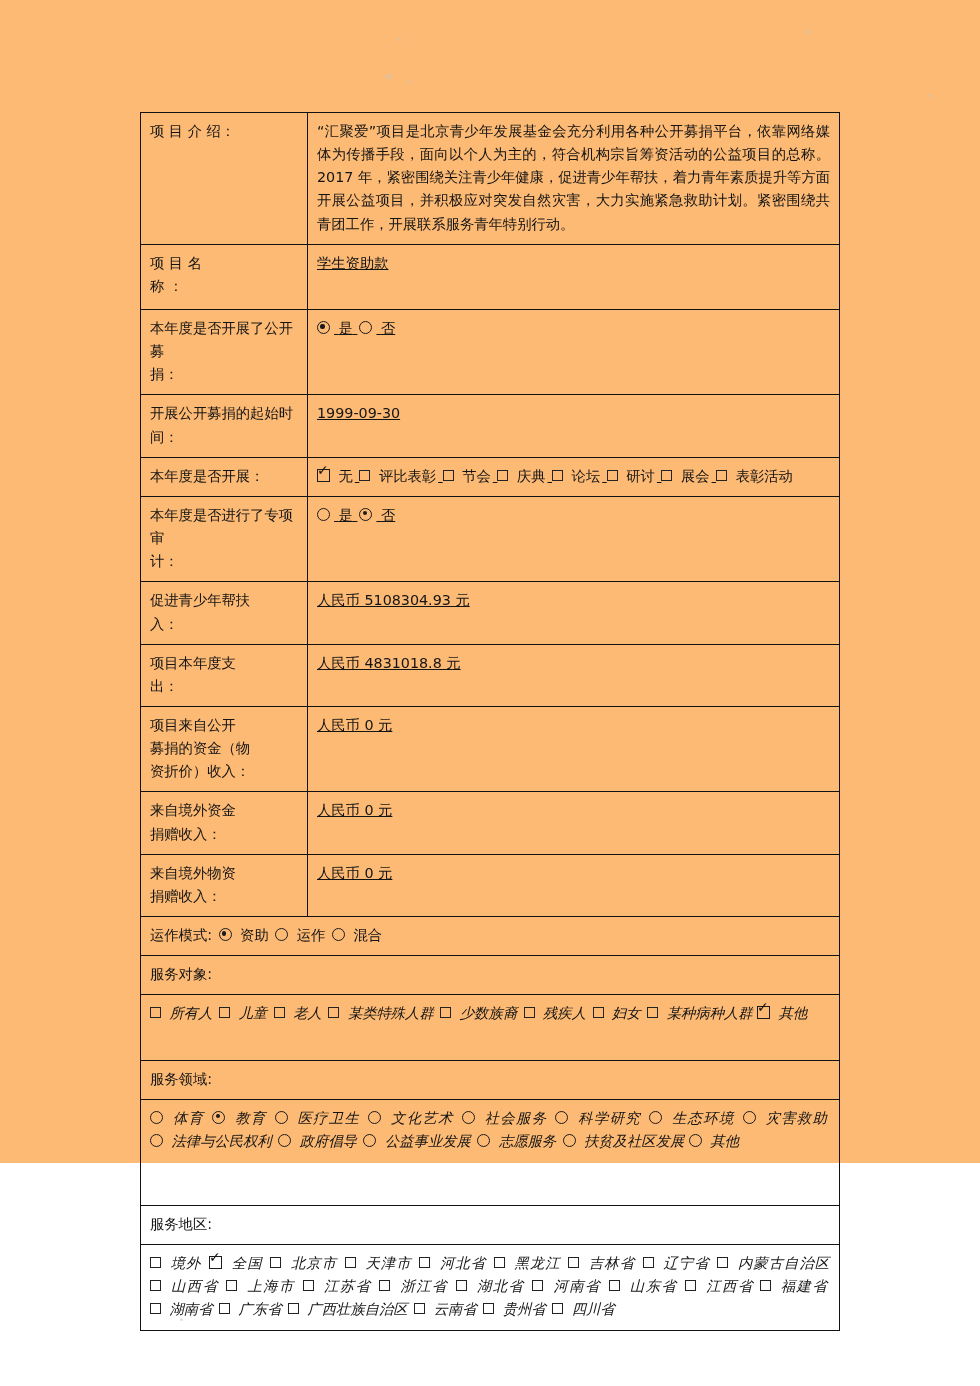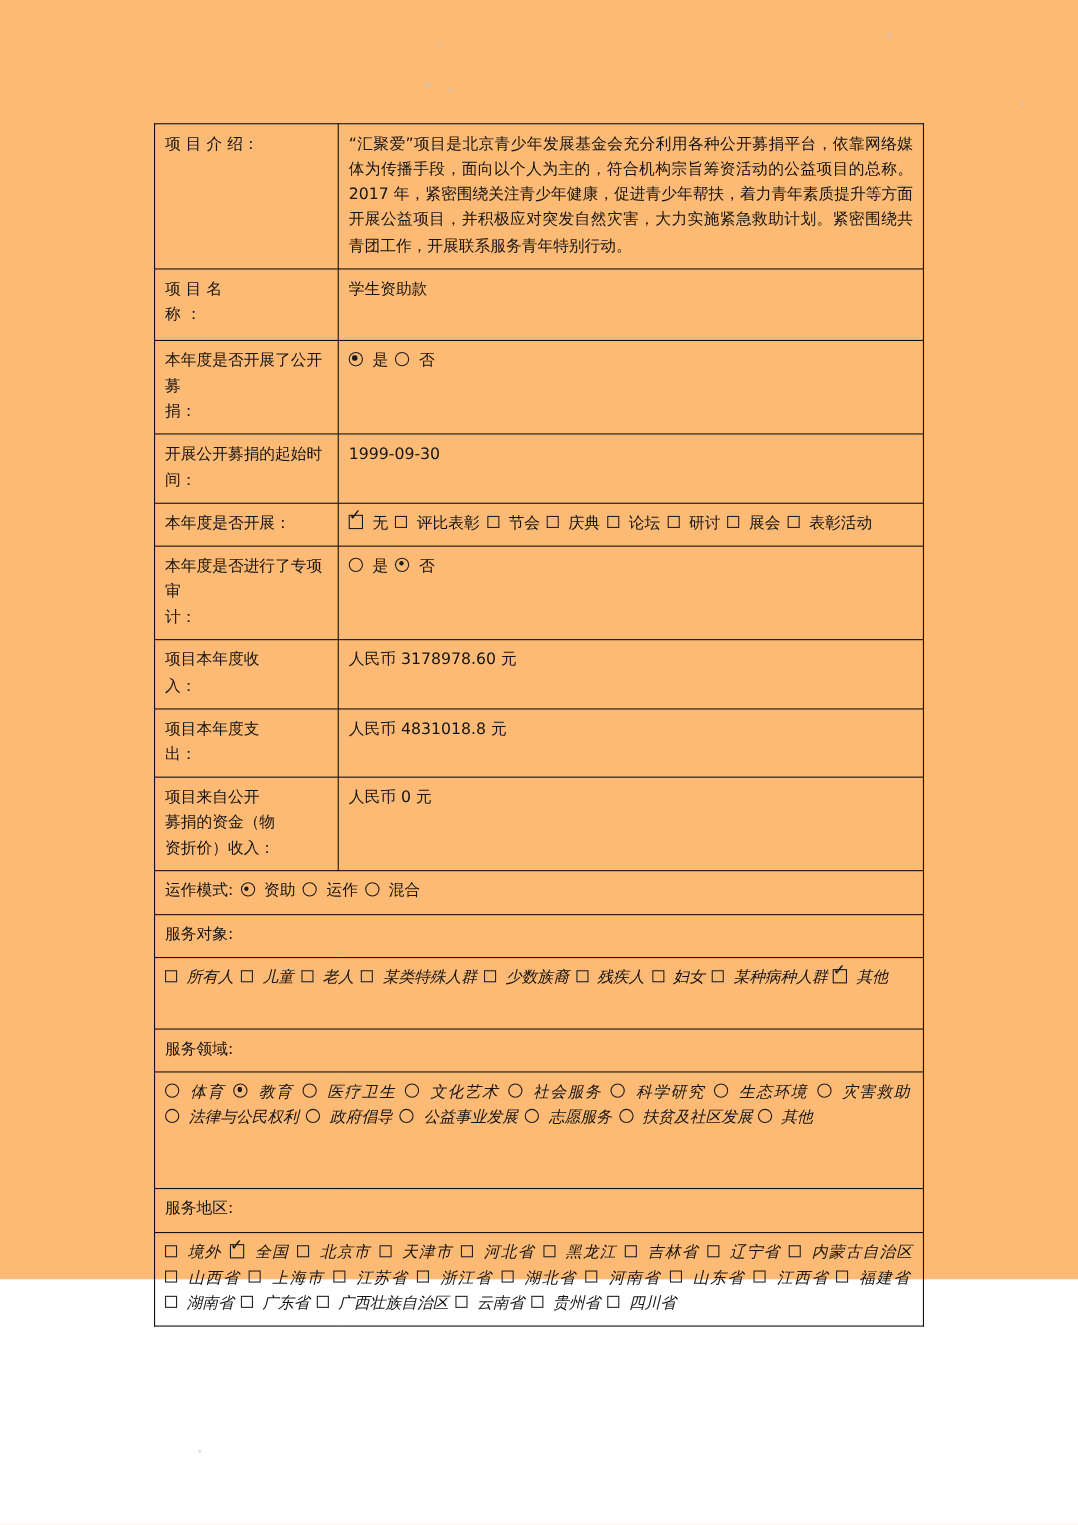--- a/index.html
+++ b/index.html
@@ -53,21 +53,21 @@
   }
   .just {
     text-align: justify;
     text-justify: inter-ideograph;
   }
   .spread {
     display: flex;
     justify-content: space-between;
   }
   .spread span { white-space: nowrap; }
-  .val { padding-left: 11px; }
+  .val { padding-left: 11px; text-decoration: underline; }
   .opt { white-space: nowrap; margin-right: 2px; }
   .radio, .box, .sq {
     display: inline-block;
     position: relative;
     vertical-align: -1px;
   }
   .radio {
     width: 11px; height: 11px;
     border: 1.3px solid #1b1b1b;
     border-radius: 50%;
@@ -231,25 +231,25 @@
         </span>
         <span class="opt">
           <span class="radio on"></span>
           <span>否</span>
         </span>
       </td>
     </tr>
 
     <tr>
       <td class="lbl lbl-wide">
-        <div>项目本年度收</div>
+        <div>促进青少年帮扶</div>
         <div>入：</div>
       </td>
       <td class="val">
-        <span>人民币 3178978.60 元</span>
+        <span>人民币 5108304.93 元</span>
       </td>
     </tr>
 
     <tr>
       <td class="lbl lbl-wide">
         <div>项目本年度支</div>
         <div>出：</div>
       </td>
       <td class="val">
         <span>人民币 4831018.8 元</span>
@@ -260,21 +260,39 @@
       <td class="lbl lbl-wide">
         <div>项目来自公开</div>
         <div>募捐的资金（物</div>
         <div>资折价）收入：</div>
       </td>
       <td class="val">
         <span>人民币 0 元</span>
       </td>
     </tr>
 
-
+    <tr>
+      <td class="lbl lbl-wide">
+        <div>来自境外资金</div>
+        <div>捐赠收入：</div>
+      </td>
+      <td class="val">
+        <span>人民币 0 元</span>
+      </td>
+    </tr>
+
+    <tr>
+      <td class="lbl lbl-wide">
+        <div>来自境外物资</div>
+        <div>捐赠收入：</div>
+      </td>
+      <td class="val">
+        <span>人民币 0 元</span>
+      </td>
+    </tr>
 
     <tr>
       <td colspan="2" class="section-head tall-pad">
         <span class="opt">运作模式:</span>
         <span class="opt">
           <span class="radio on"></span>
           <span>资助</span>
         </span>
         <span class="opt">
           <span class="radio"></span>

